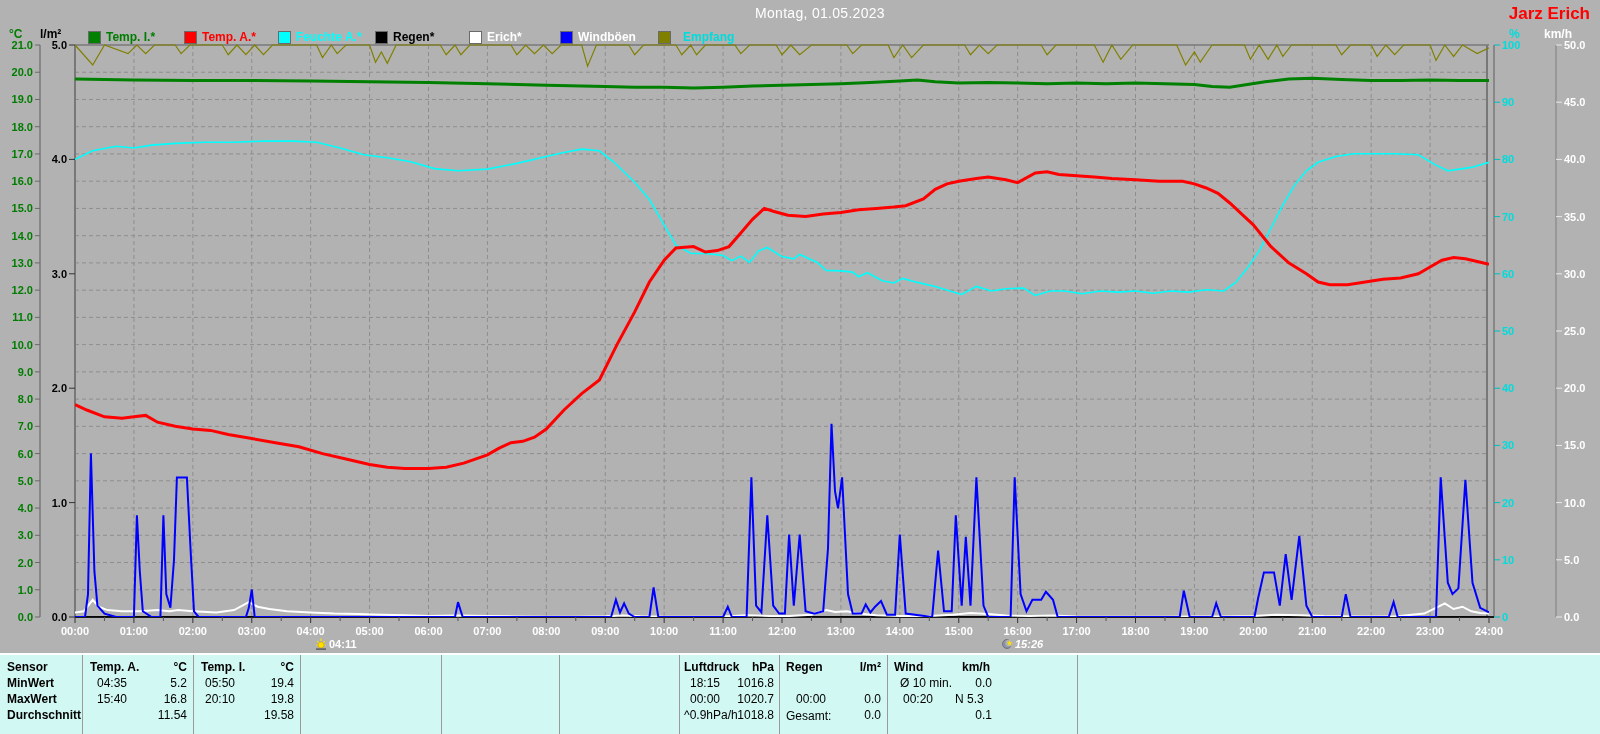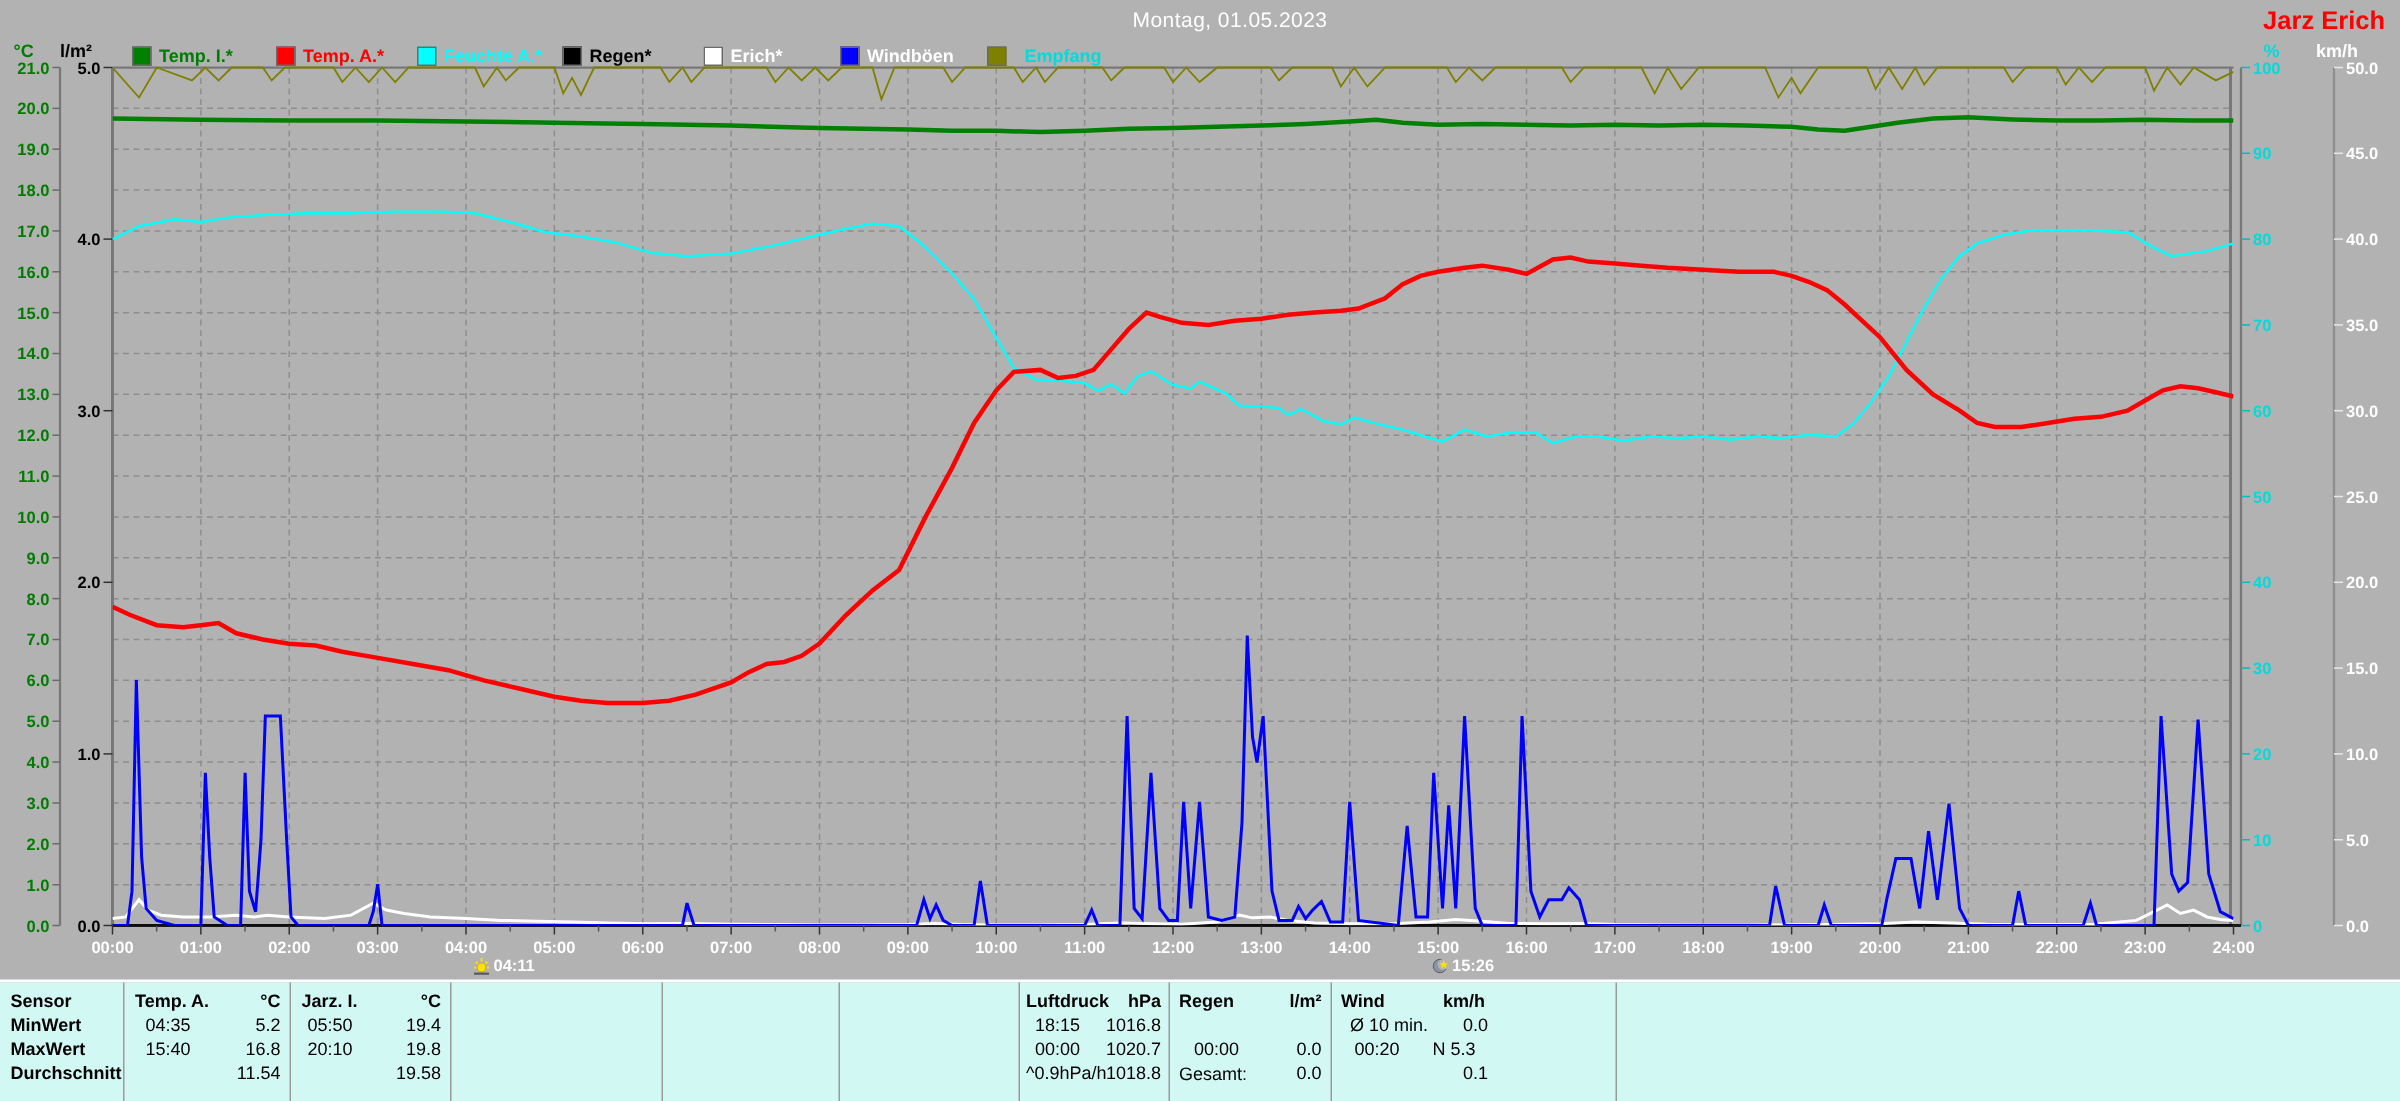--- a/index.html
+++ b/index.html
@@ -330,21 +330,21 @@
         <line x1="6" y1="0.5" x2="6" y2="3"></line>
           <line x1="1" y1="7" x2="2.5" y2="7"></line>
         <line x1="9.5" y1="7" x2="11" y2="7"></line>
           <line x1="2.2" y1="3.2" x2="3.6" y2="4.6"></line>
         <line x1="9.8" y1="3.2" x2="8.4" y2="4.6"></line>
       </g>
       <rect x="1" y="10.4" width="10" height="1.4" fill="#555"></rect>
     </svg>
     <span class="t">04:11</span>
   </div>
-  <div class="sunmark" style="left:954px;">
+  <div class="sunmark" style="left:1001px;font-style:italic;">
     <svg width="12" height="12">
       <circle cx="6" cy="6" r="4.5" fill="#8a93a8" stroke="#555" stroke-width="0.6"></circle>
       <circle cx="8" cy="5" r="3.6" fill="#b2b2b2"></circle>
       <polygon points="8.5,2 9.3,4.2 11.5,4.2 9.7,5.6 10.4,7.8 8.5,6.4 6.6,7.8 7.3,5.6 5.5,4.2 7.7,4.2" fill="#ffe000"></polygon>
     </svg>
     <span class="t">15:26</span>
   </div>
 
   <div class="tablebar">
     <div class="white-top"></div>
@@ -365,21 +365,21 @@
     <div class="tcell bold" style="left:7px;top:55px;">Durchschnitt</div>
 
     <div class="tcell bold" style="left:90px;top:7px;">Temp. A.</div>
     <div class="tcell bold ra" style="left:120px;top:7px;width:67px;">°C</div>
     <div class="tcell" style="left:97px;top:23px;">04:35</div>
     <div class="tcell ra" style="left:120px;top:23px;width:67px;">5.2</div>
     <div class="tcell" style="left:97px;top:39px;">15:40</div>
     <div class="tcell ra" style="left:120px;top:39px;width:67px;">16.8</div>
     <div class="tcell ra" style="left:120px;top:55px;width:67px;">11.54</div>
 
-    <div class="tcell bold" style="left:201px;top:7px;">Jarz. I.</div>
+    <div class="tcell bold" style="left:201px;top:7px;">Temp. I.</div>
     <div class="tcell bold ra" style="left:228px;top:7px;width:66px;">°C</div>
     <div class="tcell" style="left:205px;top:23px;">05:50</div>
     <div class="tcell ra" style="left:228px;top:23px;width:66px;">19.4</div>
     <div class="tcell" style="left:205px;top:39px;">20:10</div>
     <div class="tcell ra" style="left:228px;top:39px;width:66px;">19.8</div>
     <div class="tcell ra" style="left:228px;top:55px;width:66px;">19.58</div>
 
     <div class="tcell bold" style="left:684px;top:7px;">Luftdruck</div>
     <div class="tcell bold ra" style="left:704px;top:7px;width:70px;">hPa</div>
     <div class="tcell" style="left:690px;top:23px;">18:15</div>

